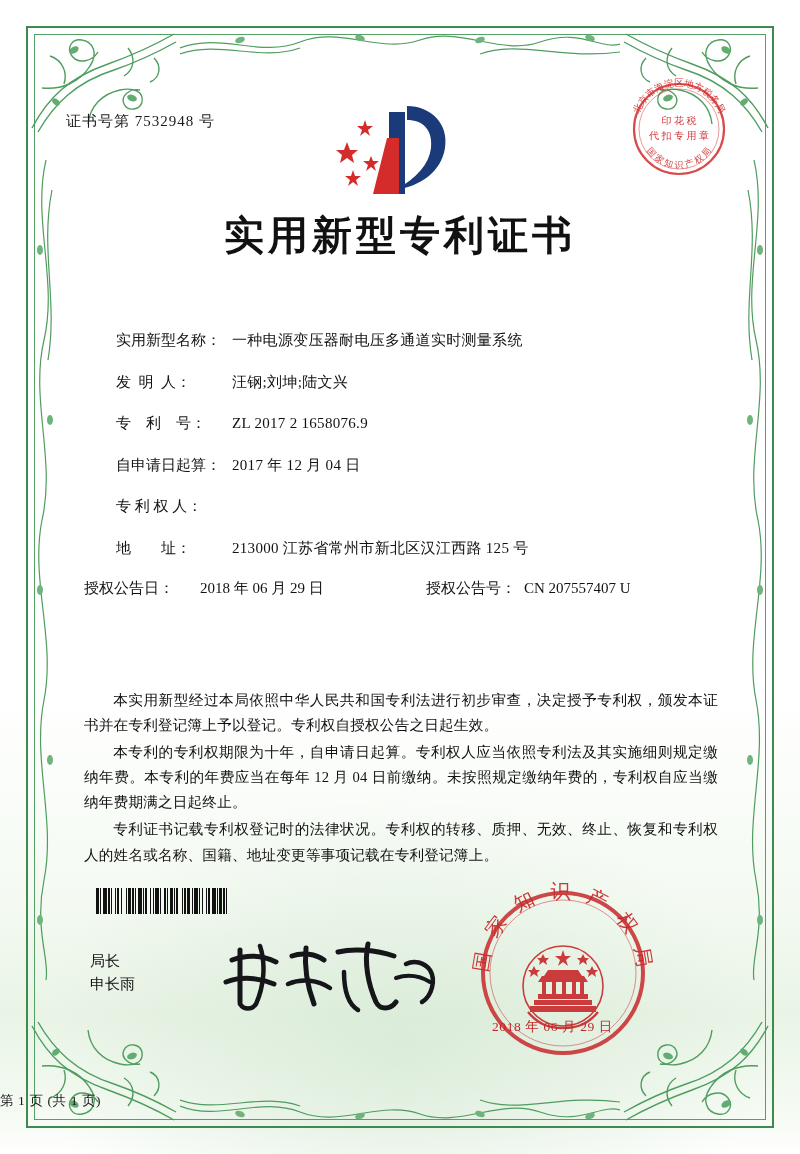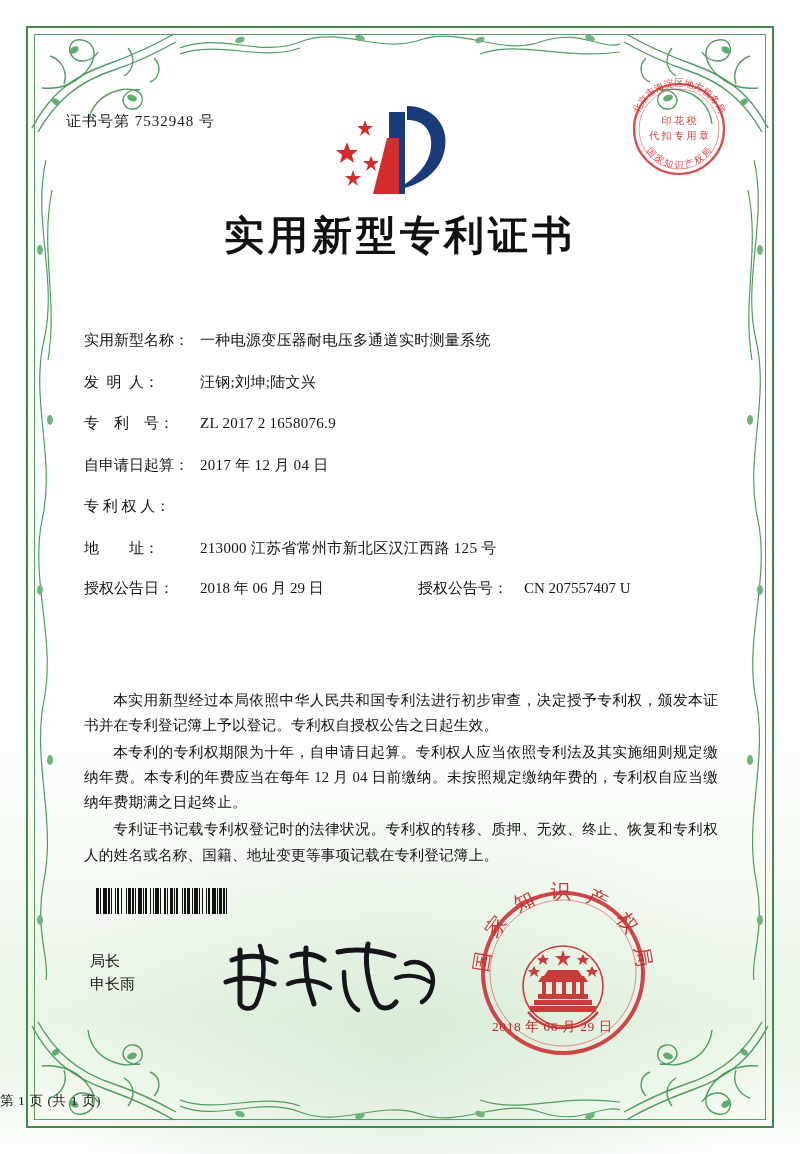--- a/index.html
+++ b/index.html
@@ -104,35 +104,36 @@
     align-items: baseline;
     margin-bottom: 20.5px;
     font-size: 15px;
     color: #121212;
     line-height: 1.4;
   }
   .field-label {
     flex: 0 0 116px;
     letter-spacing: 0px;
     white-space: pre;
+    margin-left: 32px;
   }
   .field-value {
     flex: 1 1 auto;
     letter-spacing: 0.3px;
   }
   .row-inline {
     display: flex;
     align-items: baseline;
     margin-bottom: 8px;
     font-size: 15px;
     color: #121212;
   }
   .row-inline .seg1-label { flex: 0 0 116px; white-space: pre; }
   .row-inline .seg1-value { flex: 0 0 218px; }
-  .row-inline .seg2-label { flex: 0 0 106px; white-space: pre; }
+  .row-inline .seg2-label { flex: 0 0 106px; white-space: pre; text-align: center; }
   .row-inline .seg2-value { flex: 1 1 auto; }
 
   
   .paragraphs {
     position: absolute;
     left: 84px; top: 688px;
     width: 634px;
     font-size: 14.6px;
     line-height: 1.72;
     color: #111;

